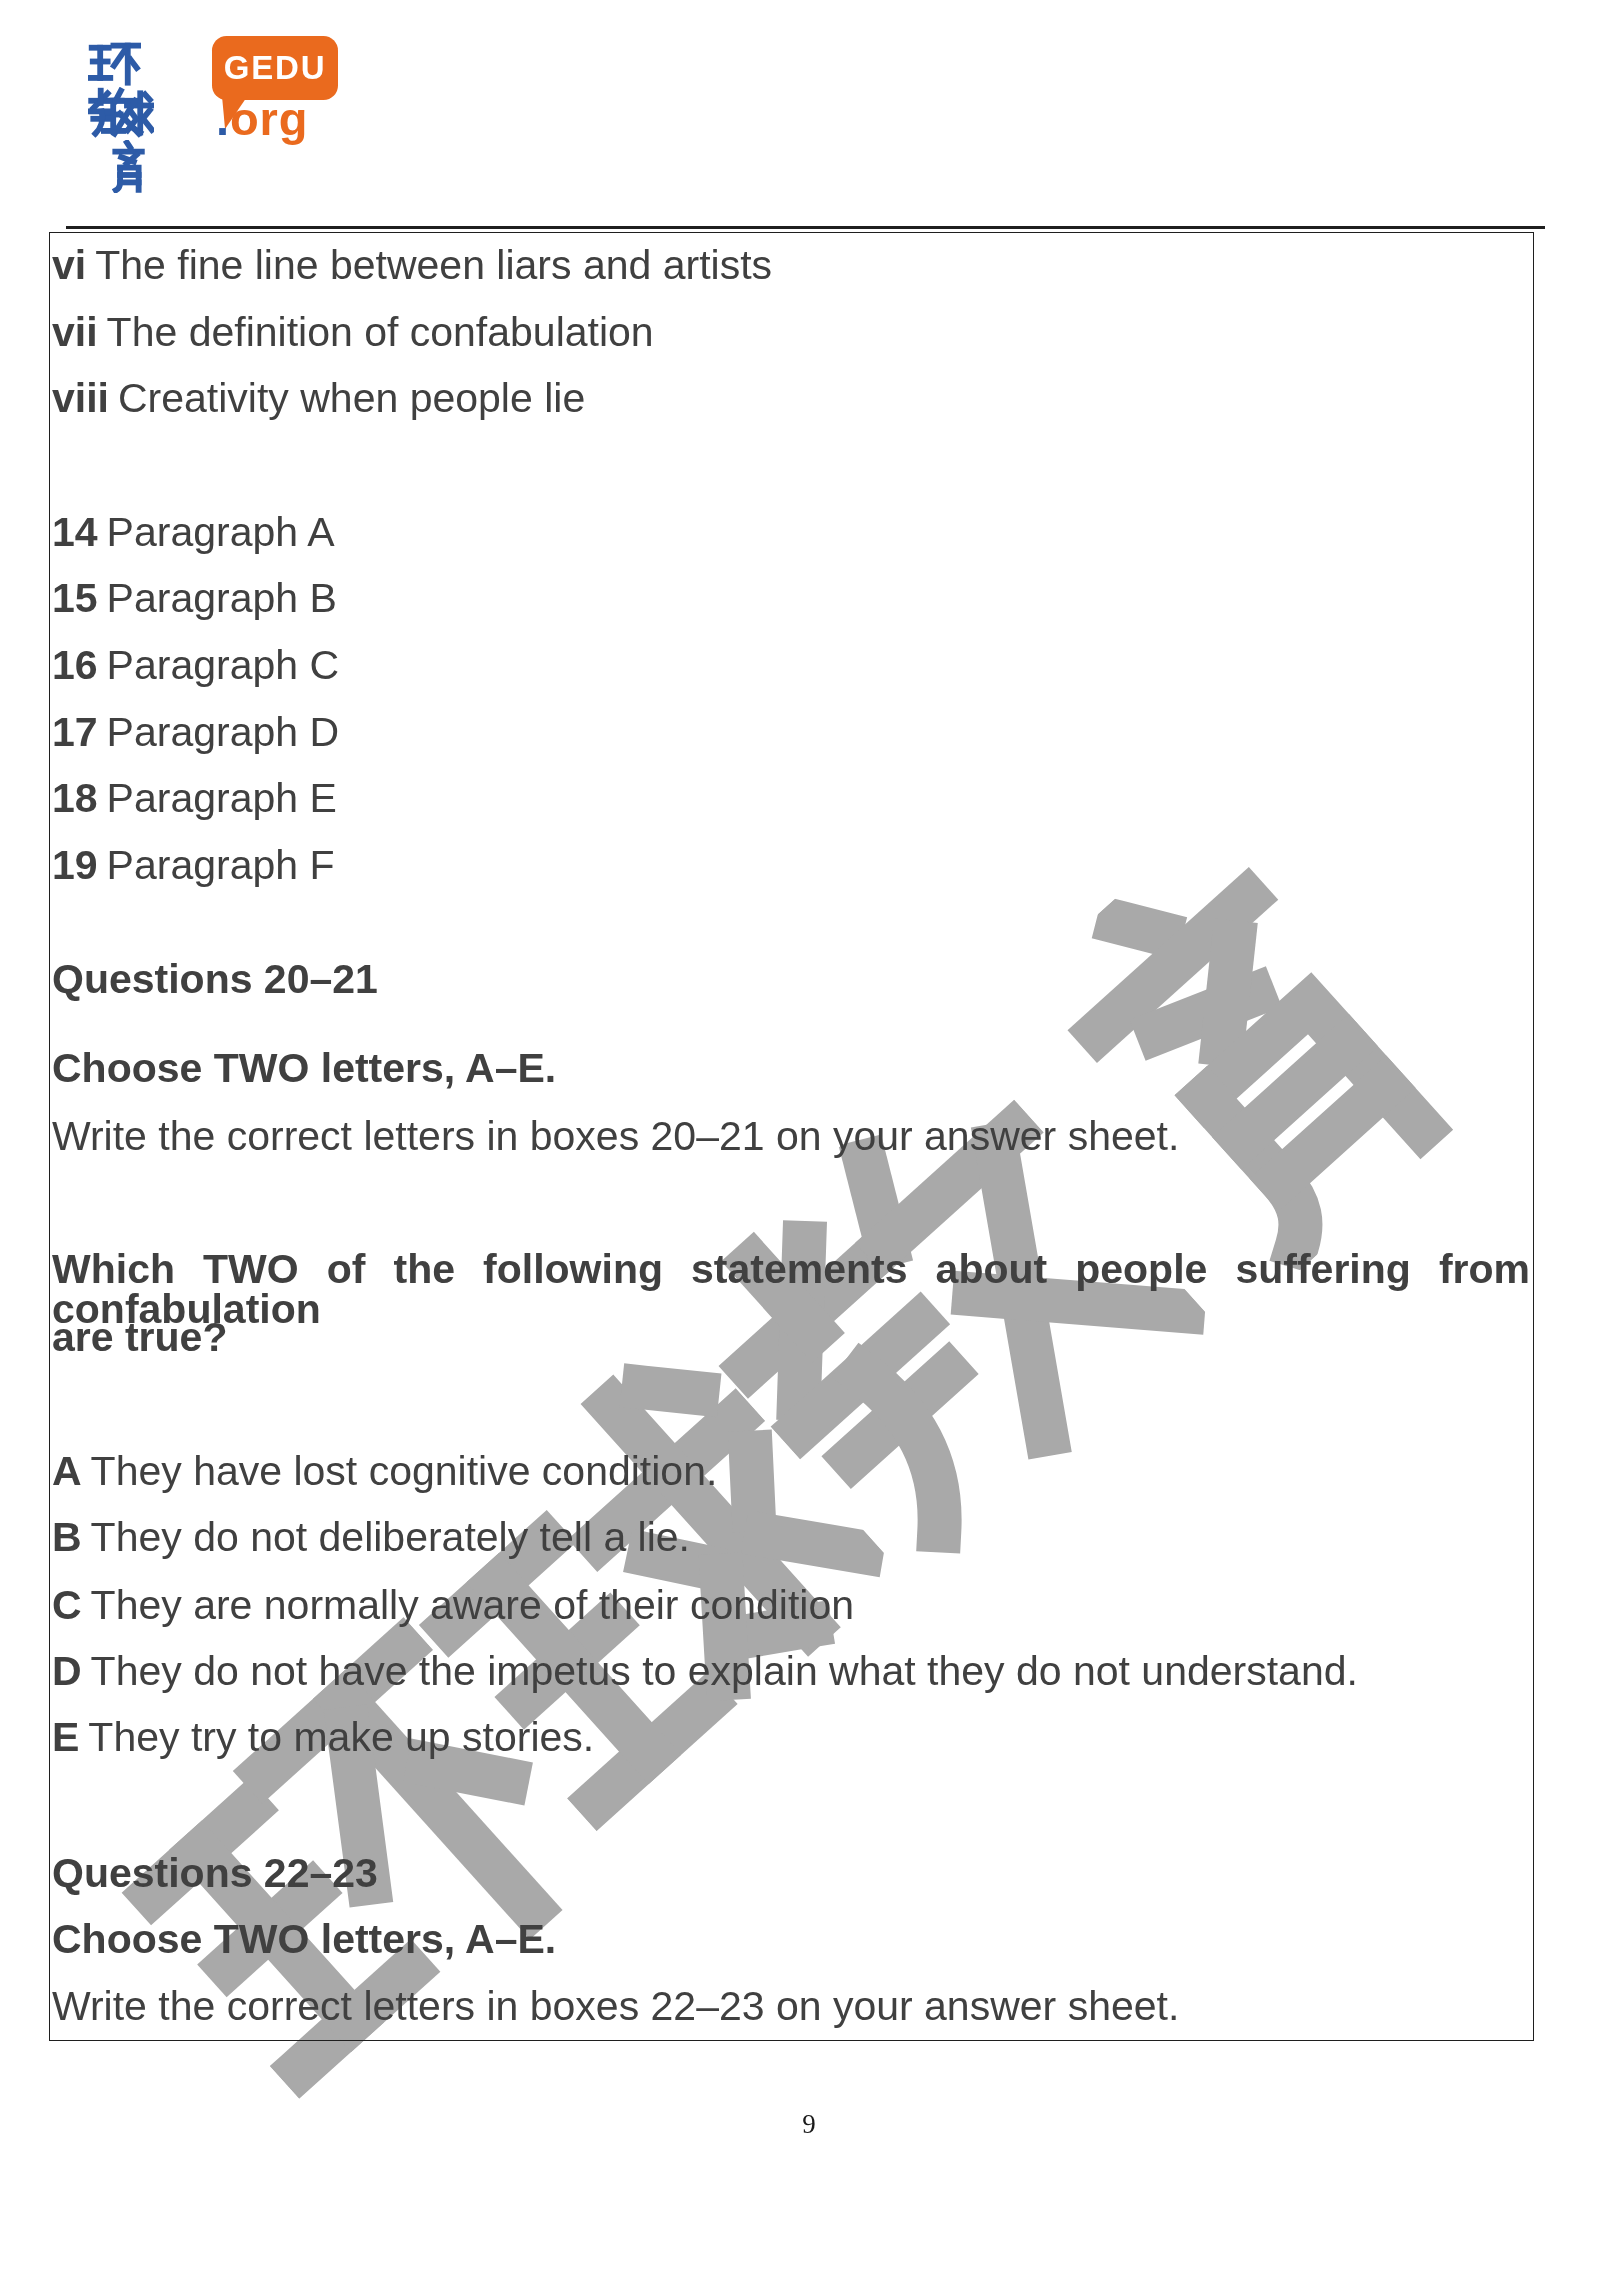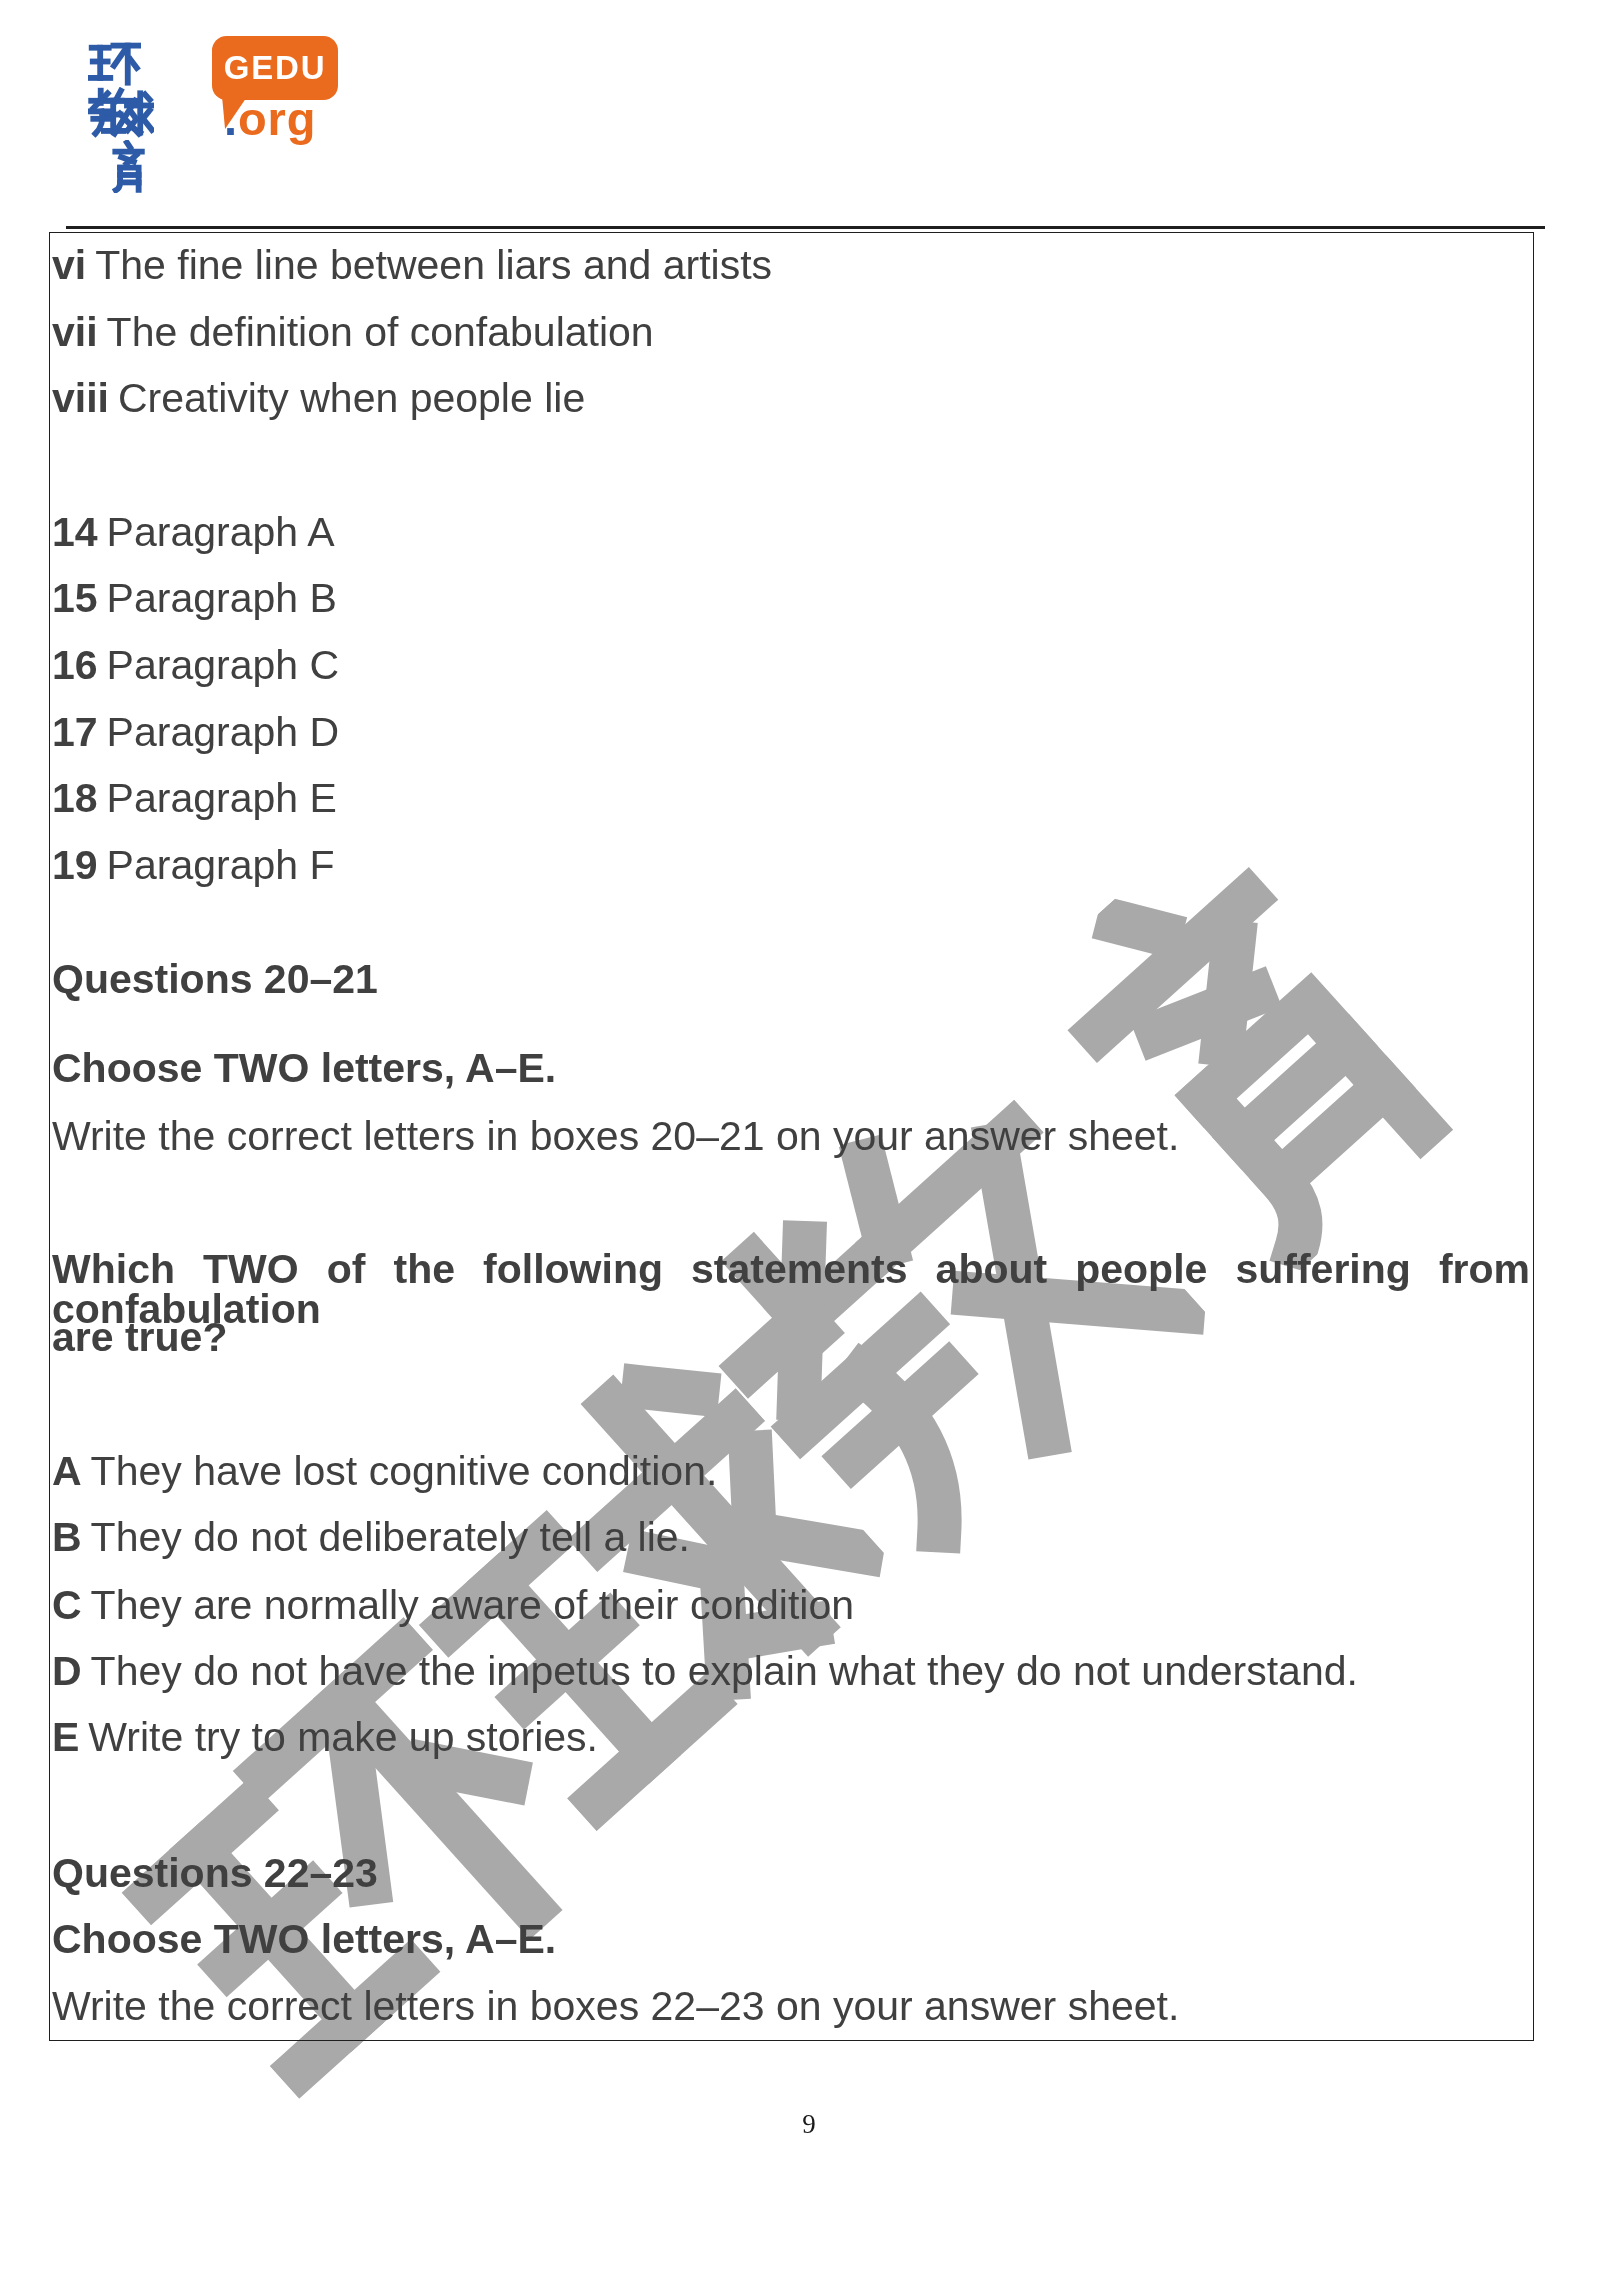--- a/index.html
+++ b/index.html
@@ -45,21 +45,21 @@
     display:flex;align-items:center;justify-content:center;text-align:right;
   }
   .badge-label{
     color:#ffffff;font-weight:700;font-size:33px;letter-spacing:1.8px;
   }
   .badge-tail{
     position:absolute;left:222px;top:96px;width:25.5px;height:33px;
     background:#ea6a1e;clip-path:polygon(0 0,100% 0,12% 100%);
   }
   .org{
-    position:absolute;left:224px;top:91px;font-weight:700;font-size:47px;
+    position:absolute;left:216px;top:91px;font-weight:700;font-size:47px;
     color:#ea6a1e;letter-spacing:0.9px;
   }
   .org .dot{color:#2d5ba7;}
   
   .pagenum{
     position:absolute;left:768px;top:2109px;width:82px;text-align:center;
     font-family:"Liberation Serif","DejaVu Serif",serif;
     font-size:27px;color:#1a1a1a;z-index:2;
   }
 </style>
@@ -206,21 +206,21 @@
 <div class="ln" style="top:1517px">
   <span class="ld">B</span><span>They do not deliberately tell a lie.</span>
 </div>
 <div class="ln" style="top:1585px">
   <span class="ld">C</span><span>They are normally aware of their condition</span>
 </div>
 <div class="ln" style="top:1651px">
   <span class="ld">D</span><span>They do not have the impetus to explain what they do not understand.</span>
 </div>
 <div class="ln" style="top:1717px">
-  <span class="ld">E</span><span>Write try to make up stories.</span>
+  <span class="ld">E</span><span>They try to make up stories.</span>
 </div>
 
 <div class="ln bold" style="top:1853px">Questions 22–23</div>
 <div class="ln bold" style="top:1919px">Choose TWO letters, A–E.</div>
 <div class="ln" style="top:1986px">Write the correct letters in boxes 22–23 on your answer sheet.</div>
 
 <div class="pagenum">9</div>
 
 
 </body></html>

